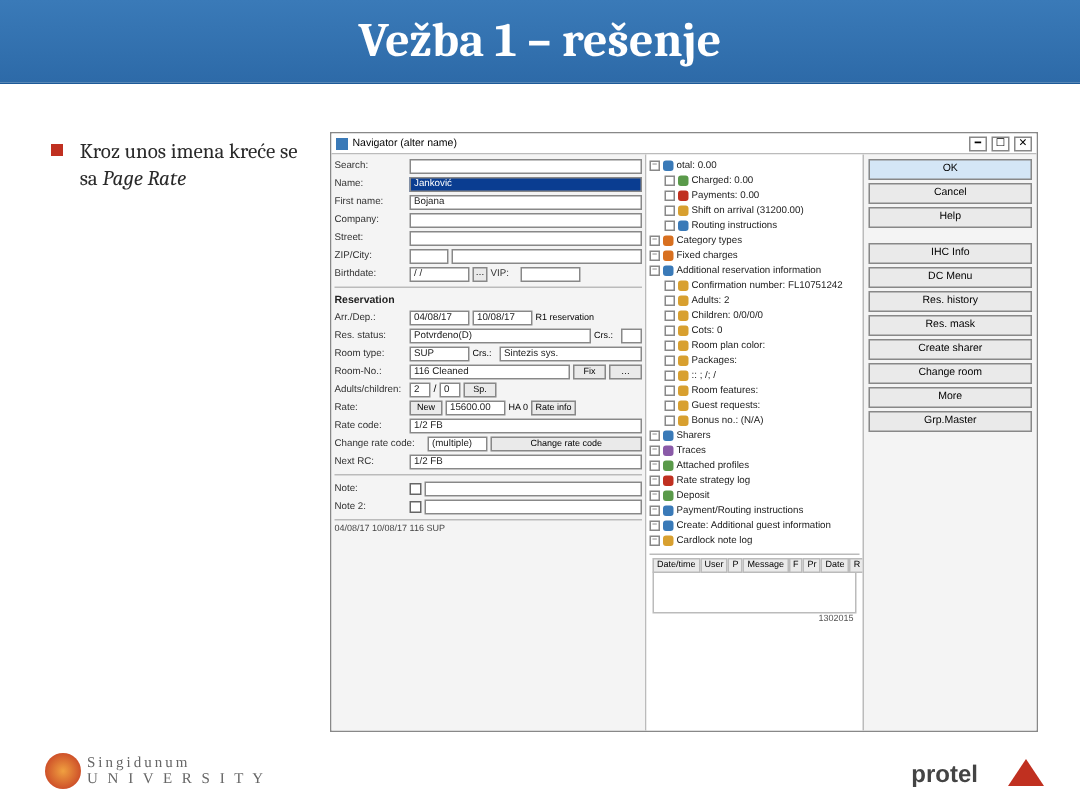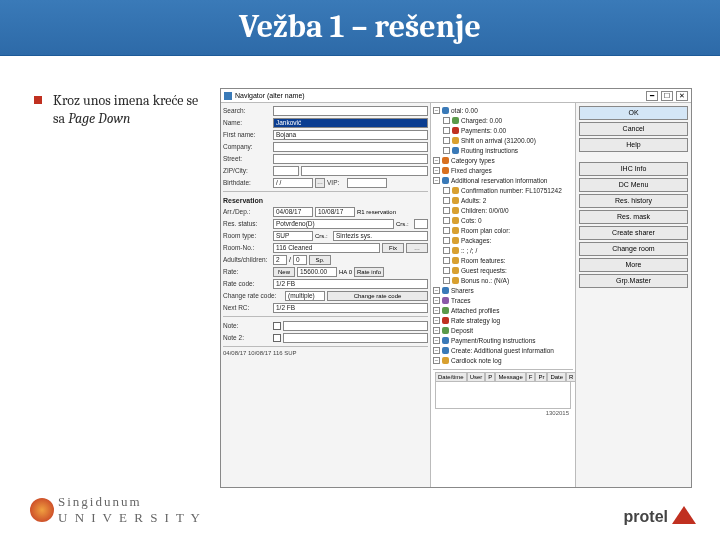--- a/index.html
+++ b/index.html
@@ -57,35 +57,35 @@
   .grid-area { margin-top: 4px; border-top: 1px solid #bbb; padding: 2px; }
   .grid-hdr { display: flex; gap: 0; }
   .grid-hdr span { border: 1px solid #bbb; background: #eaeaea; height: 10px; line-height: 8px; font-size: 6px; padding: 0 2px; }
   .grid-body { height: 28px; background: #fff; border: 1px solid #bbb; margin-top: -1px; }
   .grid-foot { text-align: right; font-size: 6px; color: #555; padding: 1px 2px; }
 
   
   .logo-left { position: absolute; left: 30px; bottom: 14px; display: flex; align-items: center; gap: 4px; }
   .logo-left .mark { width: 24px; height: 24px; border-radius: 50%; background: radial-gradient(#f0a040, #c03020); }
   .logo-left .name { font-family: Georgia, serif; color: #a02818; font-size: 15px; }
-  .logo-left .name span { display: block; font-size: 13px; color: #666; letter-spacing: 2px; }
-
-  .logo-right { position: absolute; right: 24px; bottom: 14px; display: flex; align-items: flex-start; gap: 4px; }
+  .logo-left .name span { display: block; font-size: 10px; color: #666; letter-spacing: 2px; }
+
+  .logo-right { position: absolute; right: 24px; bottom: 14px; display: flex; align-items: flex-start; gap: 20px; }
   .logo-right .mark { width: 0; height: 0; border-left: 12px solid transparent; border-right: 12px solid transparent; border-bottom: 18px solid #c03020; position: relative; top: -2px; }
   .logo-right .name { font-family: Arial; color: #444; font-size: 16px; font-weight: bold; }
 </style>
 </head>
 <body>
 
 <div class="slide-title">Vežba 1 – rešenje</div>
 
 <div class="bullet-block">
   <span class="sq"></span>
   <span class="txt">
-    <span>Kroz unos imena kreće se sa </span><em>Page Down</em>
+    <span>Kroz unos imena kreće se sa </span><em>Page Rate</em>
   </span>
 </div>
 
 <div class="app">
   <div class="app-titlebar">
     <span class="ico"></span>
     <span>Navigator (alter name)</span>
     <span class="wc">
       <span>━</span>
       <span>☐</span>

